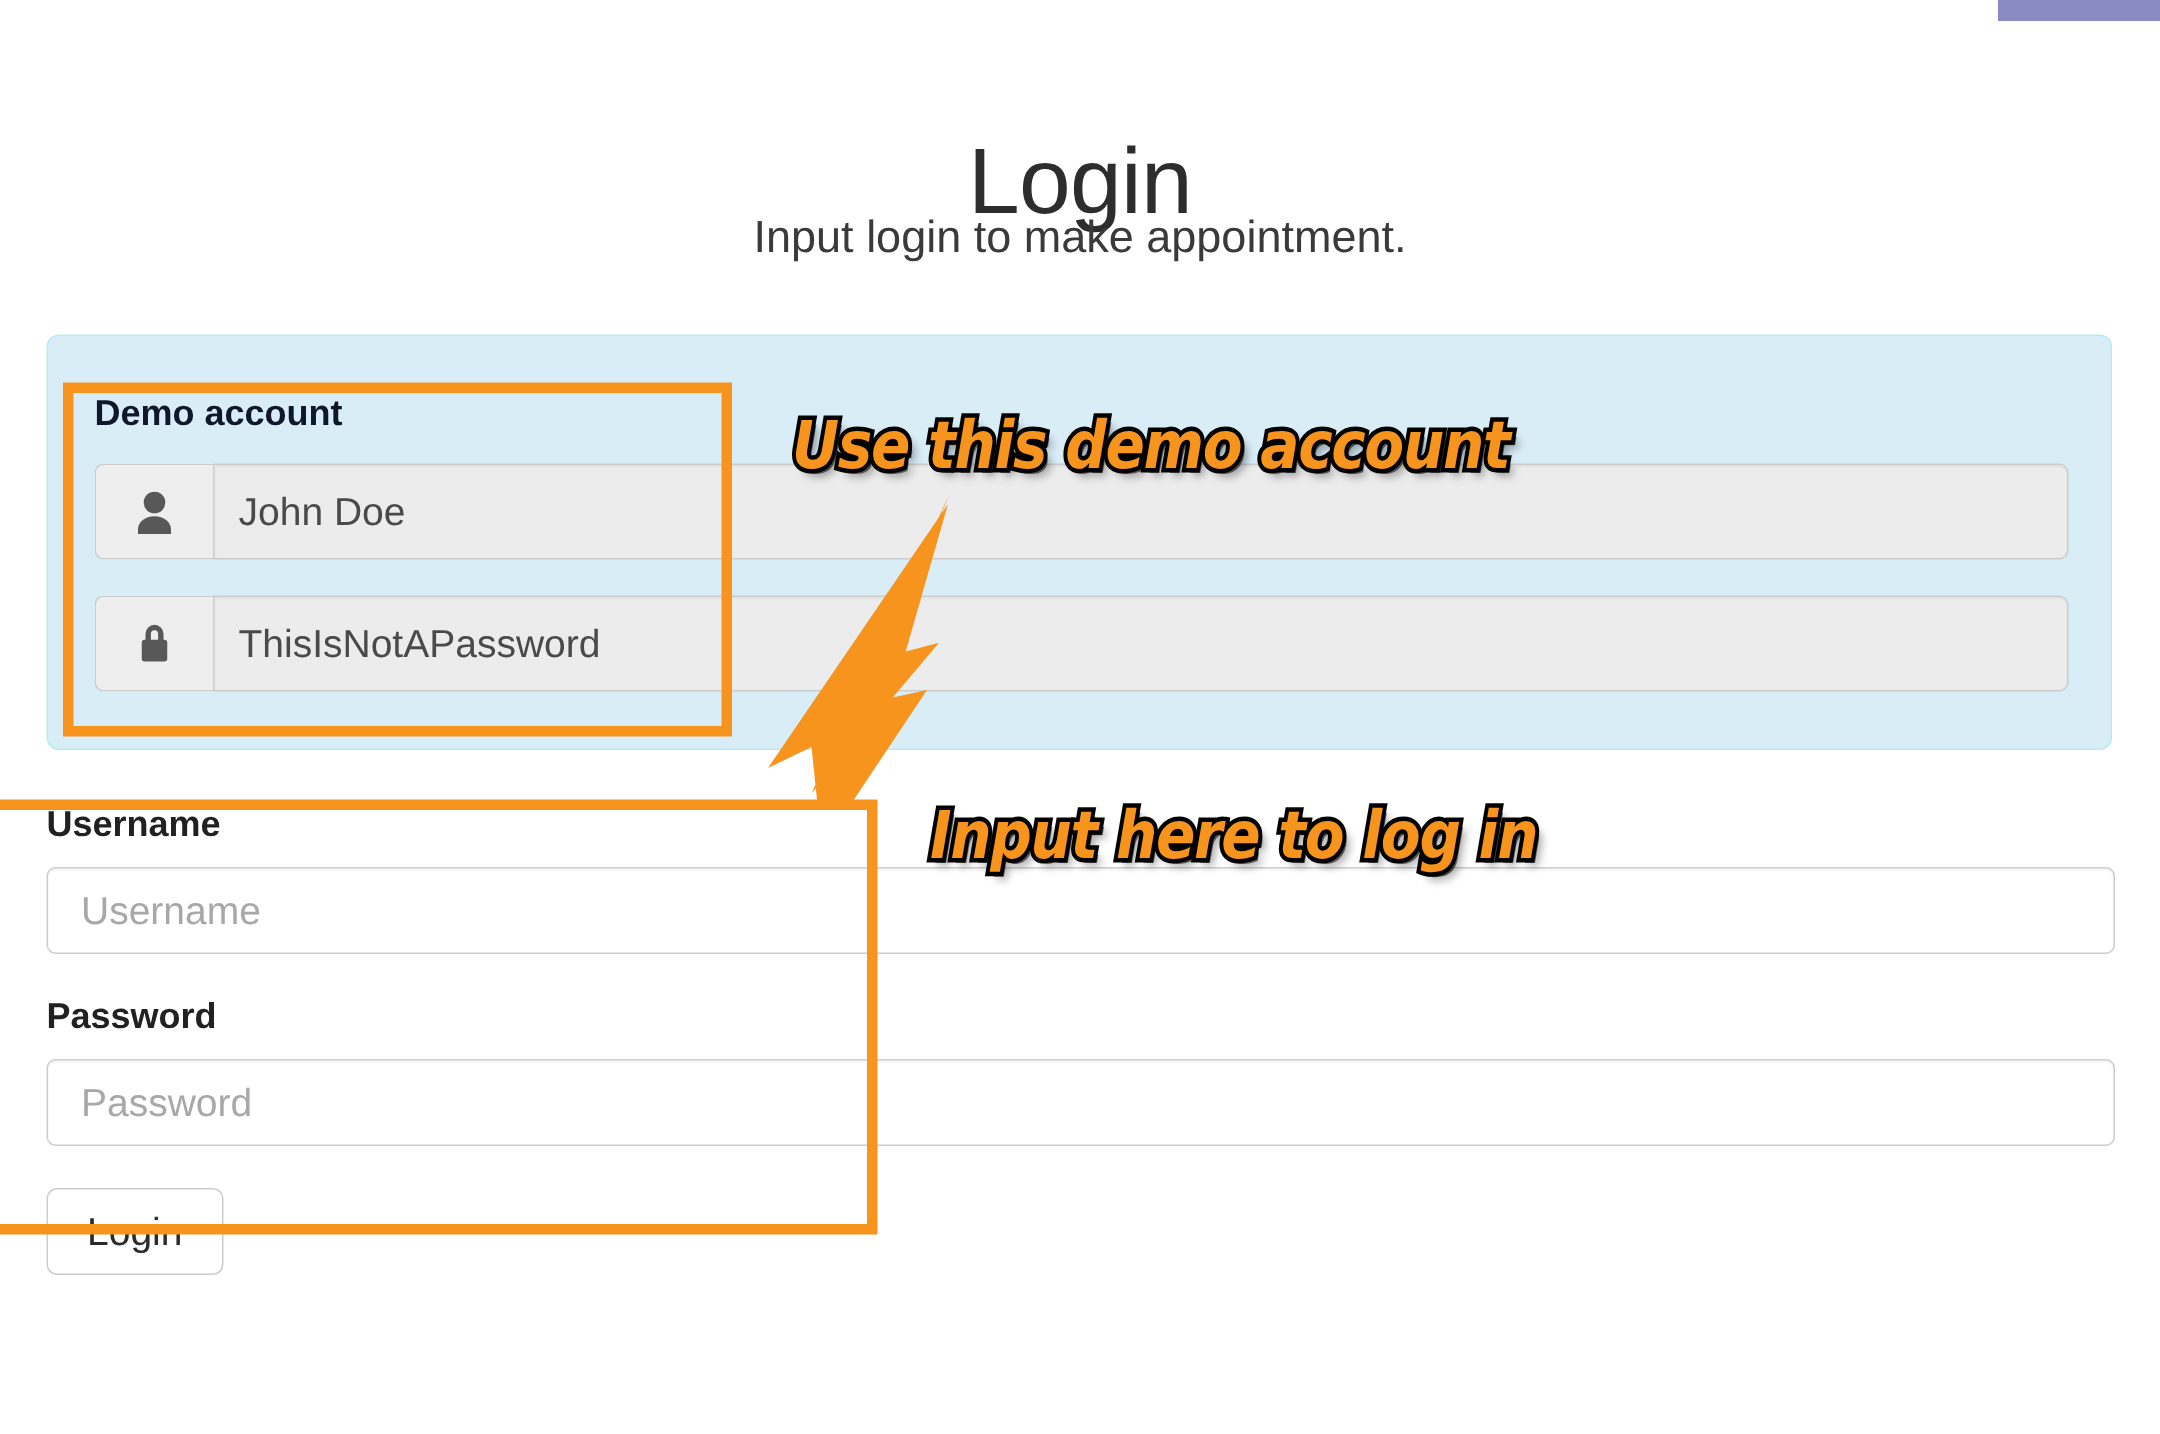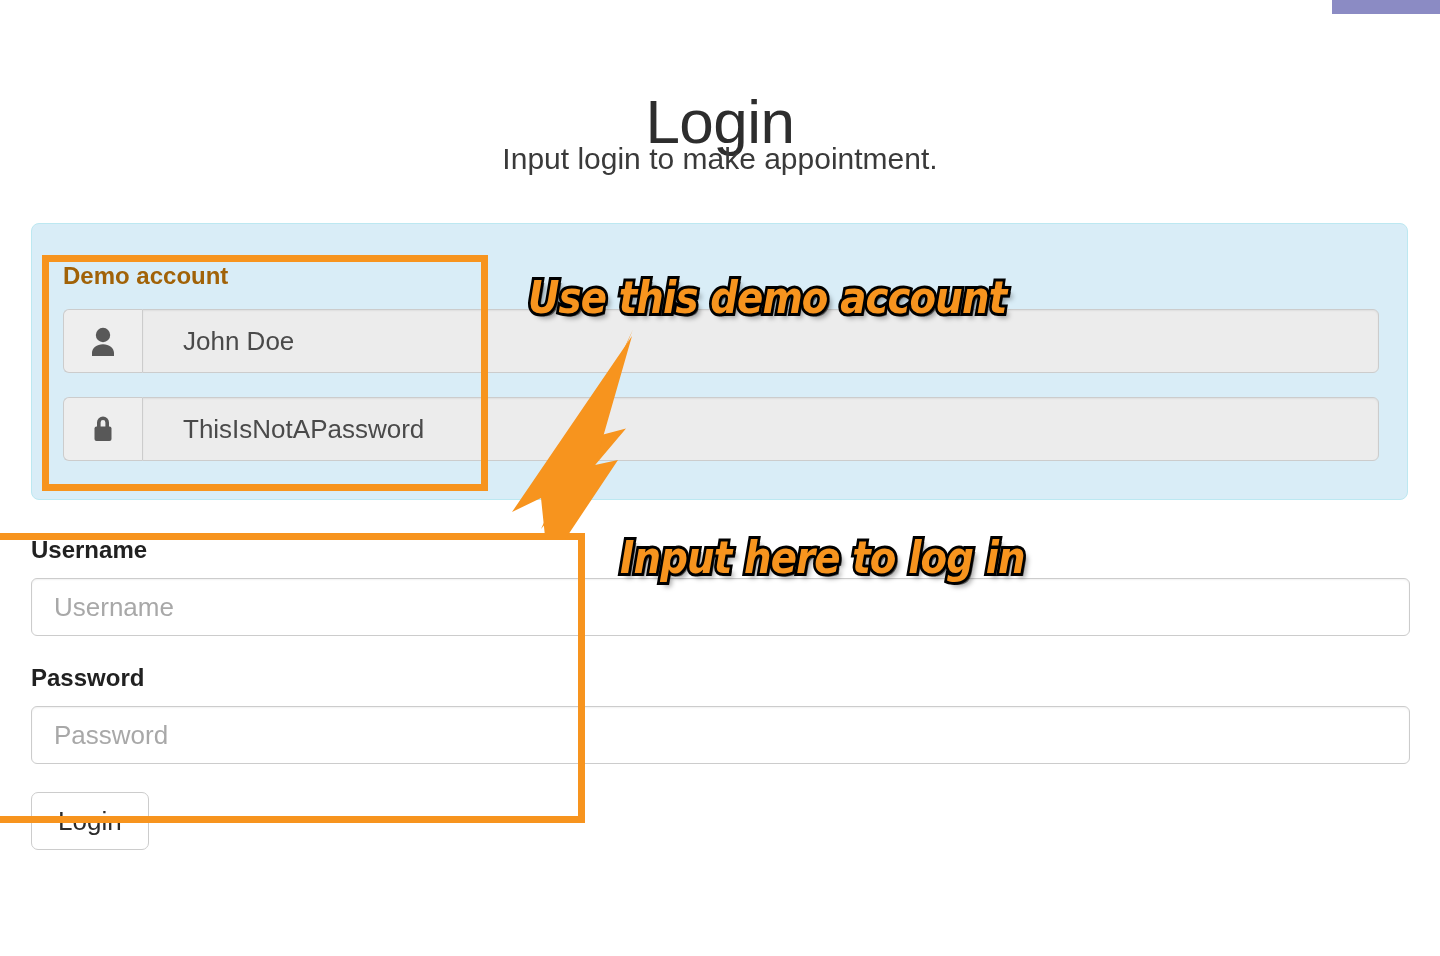--- a/index.html
+++ b/index.html
@@ -61,21 +61,21 @@
     background: #d9edf7;
     border: 1px solid #bce8f1;
     border-radius: 8px;
   }
   .demo-label {
     position: absolute;
     left: 31px;
     top: 38px;
     font-size: 24px;
     font-weight: bold;
-    color: #a16207;
+    color: #0f172a;
   }
 
   .input-group {
     position: absolute;
     left: 31px;
     width: 1316px;
     height: 64px;
     display: flex;
     box-sizing: border-box;
   }
@@ -93,21 +93,21 @@
     justify-content: center;
   }
   .ig-addon svg { display: block; }
   .ig-field {
     flex: 1;
     background: #ececec;
     border: 1px solid #cccccc;
     border-radius: 0 6px 6px 0;
     display: flex;
     align-items: center;
-    padding-left: 40px;
+    padding-left: 16px;
     box-sizing: border-box;
     font-size: 26px;
     color: #4a4a4a;
     box-shadow: inset 0 1px 2px rgba(0,0,0,0.06);
   }
 
   
   .form-area {
     position: absolute;
     left: 31px;

